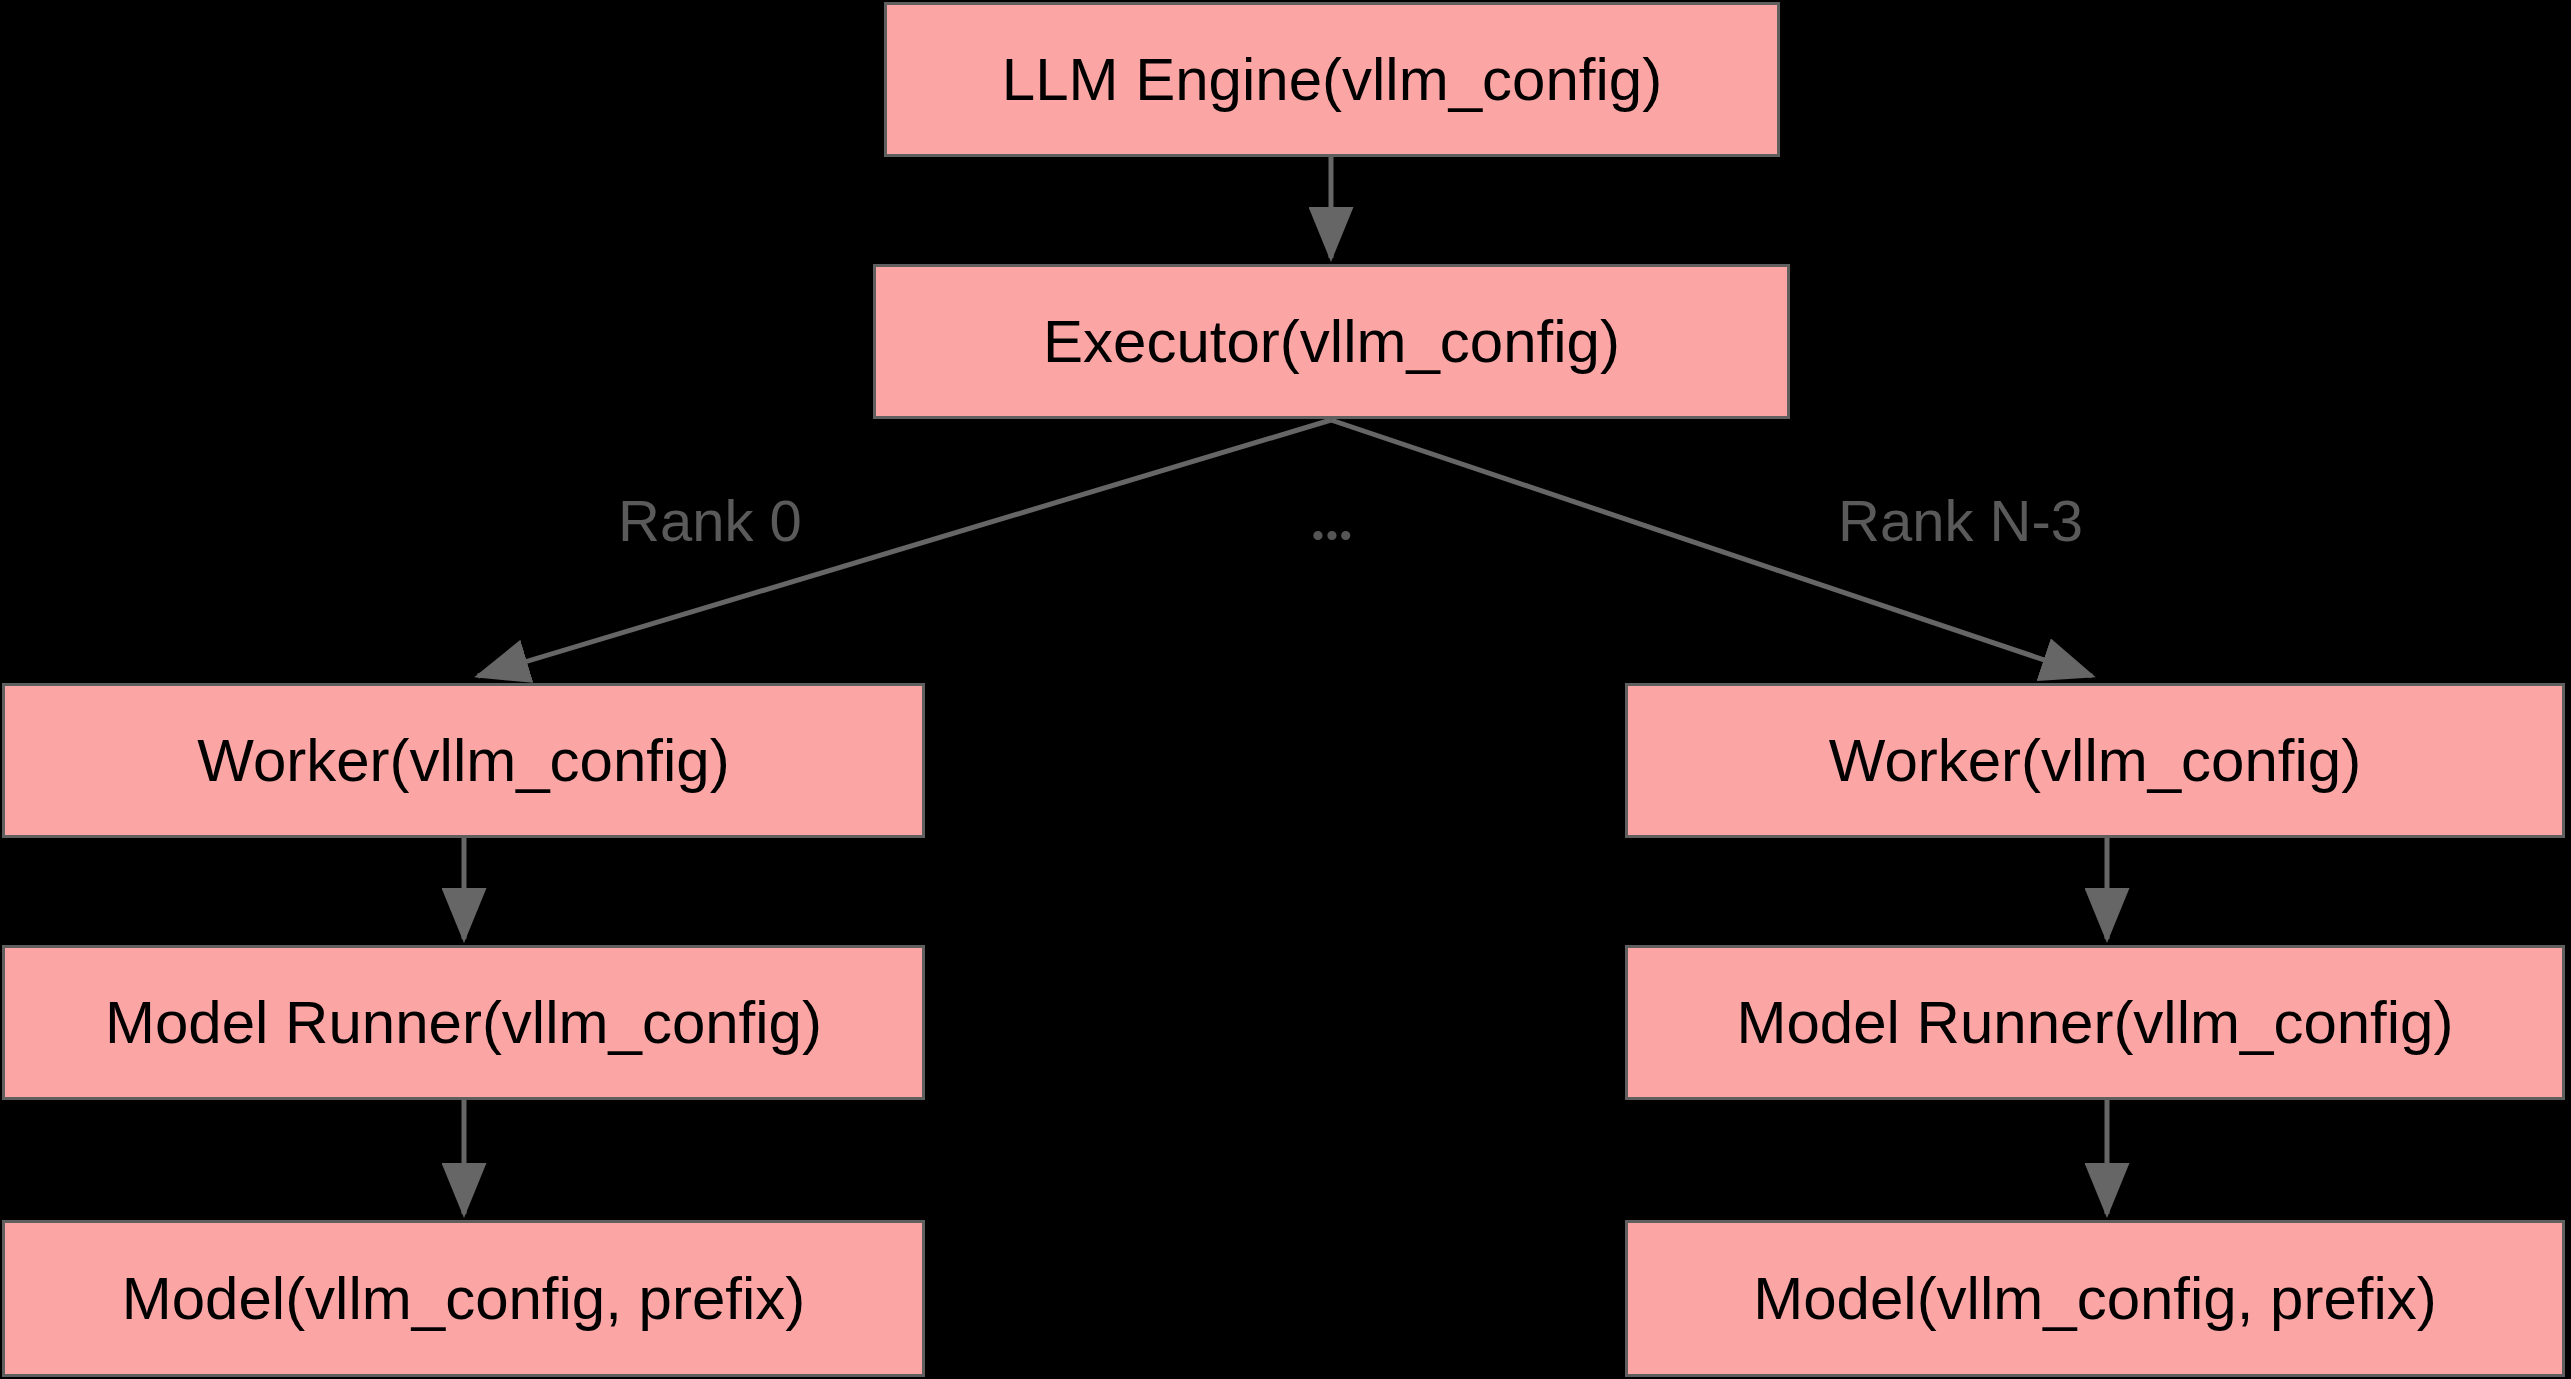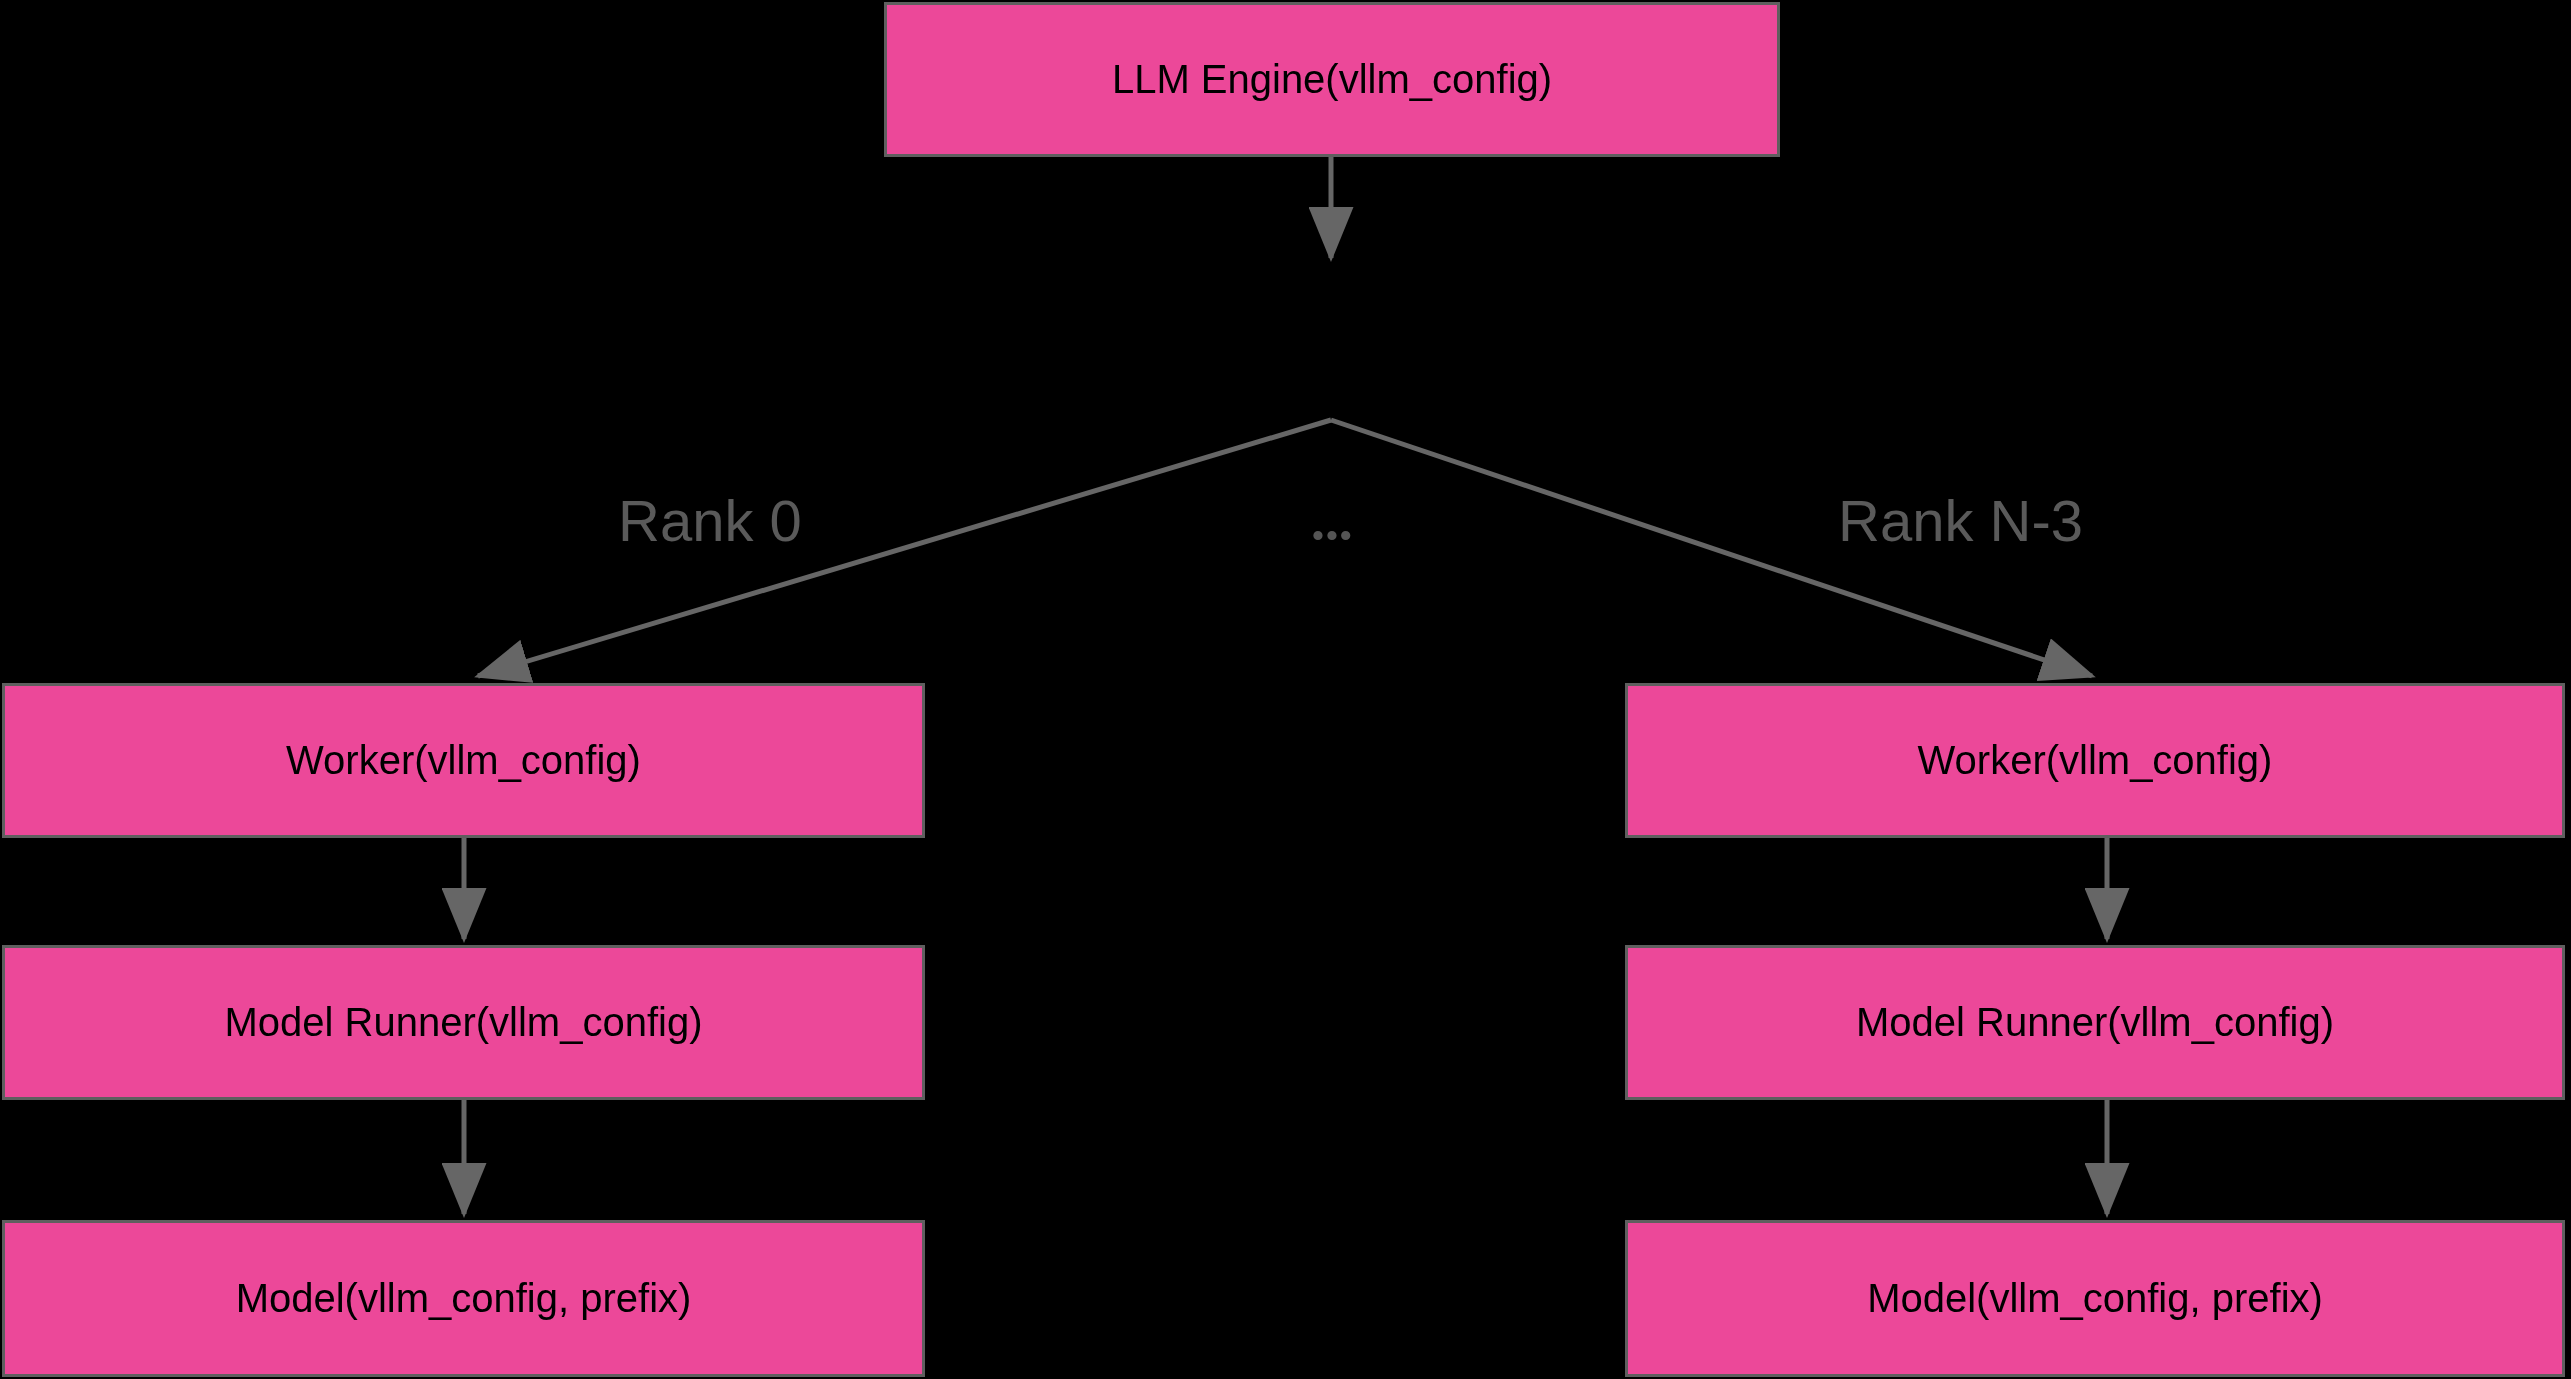--- a/index.html
+++ b/index.html
@@ -19,27 +19,27 @@
     position: absolute;
     left: 0;
     top: 0;
     width: 2571px;
     height: 1379px;
     pointer-events: none;
   }
   .node {
     position: absolute;
     box-sizing: border-box;
-    background: #ec4899;
+    background: #fca5a5;
     border: 3px solid #5f5f5f;
     display: flex;
     align-items: center;
     justify-content: center;
     color: #000000;
-    font-size: 40px;
+    font-size: 60px;
     font-weight: 400;
     letter-spacing: 0px;
     white-space: nowrap;
   }
   .edge-label {
     position: absolute;
     color: #5a5a5a;
     font-size: 58px;
     font-weight: 400;
     white-space: nowrap;
@@ -92,20 +92,23 @@
 
     <line x1="464" y1="1100" x2="464" y2="1214" stroke="#666666" stroke-width="5" marker-end="url(#arrowhead)"></line>
 
     <line x1="2107" y1="1100" x2="2107" y2="1214" stroke="#666666" stroke-width="5" marker-end="url(#arrowhead)"></line>
   </svg>
 
   <div class="node" id="node-llm-engine">
     <span>LLM Engine(vllm_config)</span>
   </div>
 
+  <div class="node" id="node-executor">
+    <span>Executor(vllm_config)</span>
+  </div>
 
   <div class="edge-label" id="label-rank-0">Rank 0</div>
 
   <div class="ellipsis-label" id="label-ellipsis">•••</div>
 
   <div class="edge-label" id="label-rank-n-1">Rank N-3</div>
 
   <div class="node" id="node-worker-rank0">
     <span>Worker(vllm_config)</span>
   </div>

